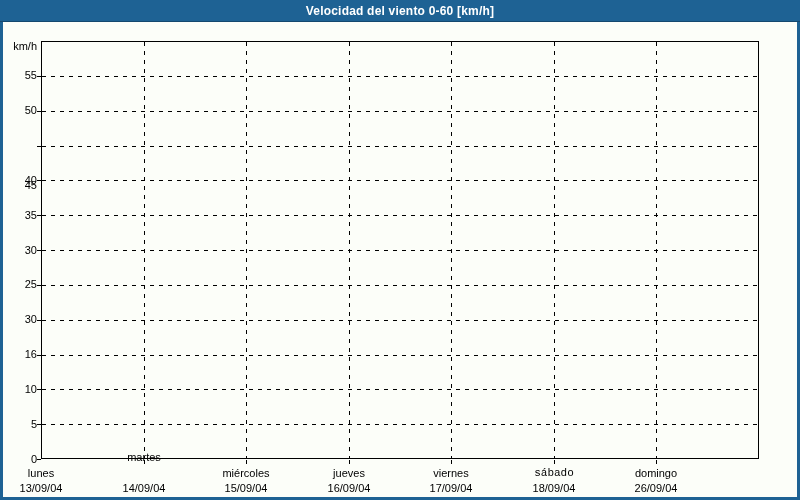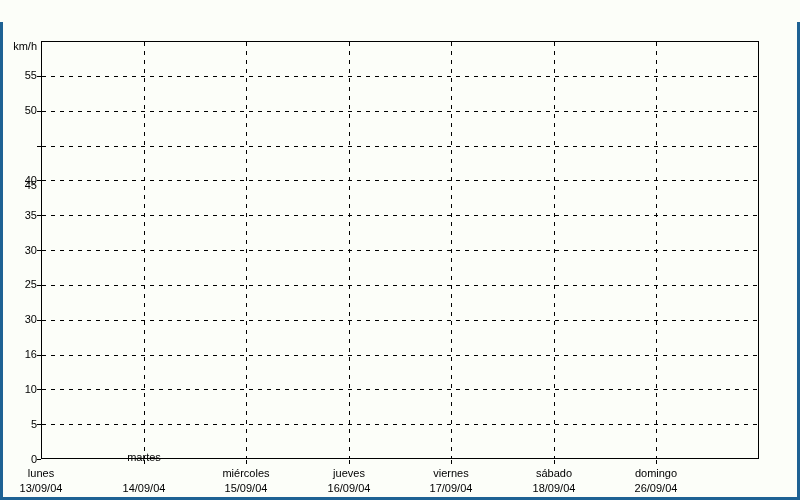--- a/index.html
+++ b/index.html
@@ -58,20 +58,23 @@
   }
   .xlab {
     position: absolute; width: 110px; text-align: center;
     font-size: 11px; line-height: 14px;
   }
 </style>
 </head>
 <body>
 
 <div id="window">
+  <div class="titlebar">
+    <span class="title">Velocidad del viento 0-60 [km/h]</span>
+  </div>
 
   <div id="border-left" class="win-border"></div>
   <div id="border-right" class="win-border"></div>
   <div id="border-bottom" class="win-border"></div>
 
   <span class="yunit">km/h</span>
 
   <div id="plot"></div>
 <div class="ytickmark" style="left: 37px; top: 459px;"></div>
     <div class="ylab" style="top: 453px;">0</div>
@@ -121,19 +124,19 @@
     <div class="vgrid" style="left: 349px; top: 42px; height: 416px;"></div>
     <div class="xtickmark" style="left: 349px; top: 460px;"></div>
     <div class="xlab" style="left: 294px; top: 466px;">jueves</div>
     <div class="xlab" style="left: 294px; top: 481px;">16/09/04</div>
     <div class="vgrid" style="left: 451px; top: 42px; height: 416px;"></div>
     <div class="xtickmark" style="left: 451px; top: 460px;"></div>
     <div class="xlab" style="left: 396px; top: 466px;">viernes</div>
     <div class="xlab" style="left: 396px; top: 481px;">17/09/04</div>
     <div class="vgrid" style="left: 554px; top: 42px; height: 416px;"></div>
     <div class="xtickmark" style="left: 554px; top: 460px;"></div>
-    <div class="xlab" style="left: 499px; top: 466px;">sábado</div>
+    <div class="xlab" style="left: 499px; top: 466px; font-family: Liberation Mono, monospace;">sábado</div>
     <div class="xlab" style="left: 499px; top: 481px;">18/09/04</div>
     <div class="vgrid" style="left: 656px; top: 42px; height: 416px;"></div>
     <div class="xtickmark" style="left: 656px; top: 460px;"></div>
     <div class="xlab" style="left: 601px; top: 466px;">domingo</div>
     <div class="xlab" style="left: 601px; top: 481px;">26/09/04</div>
   </div>
 
 </body></html>

